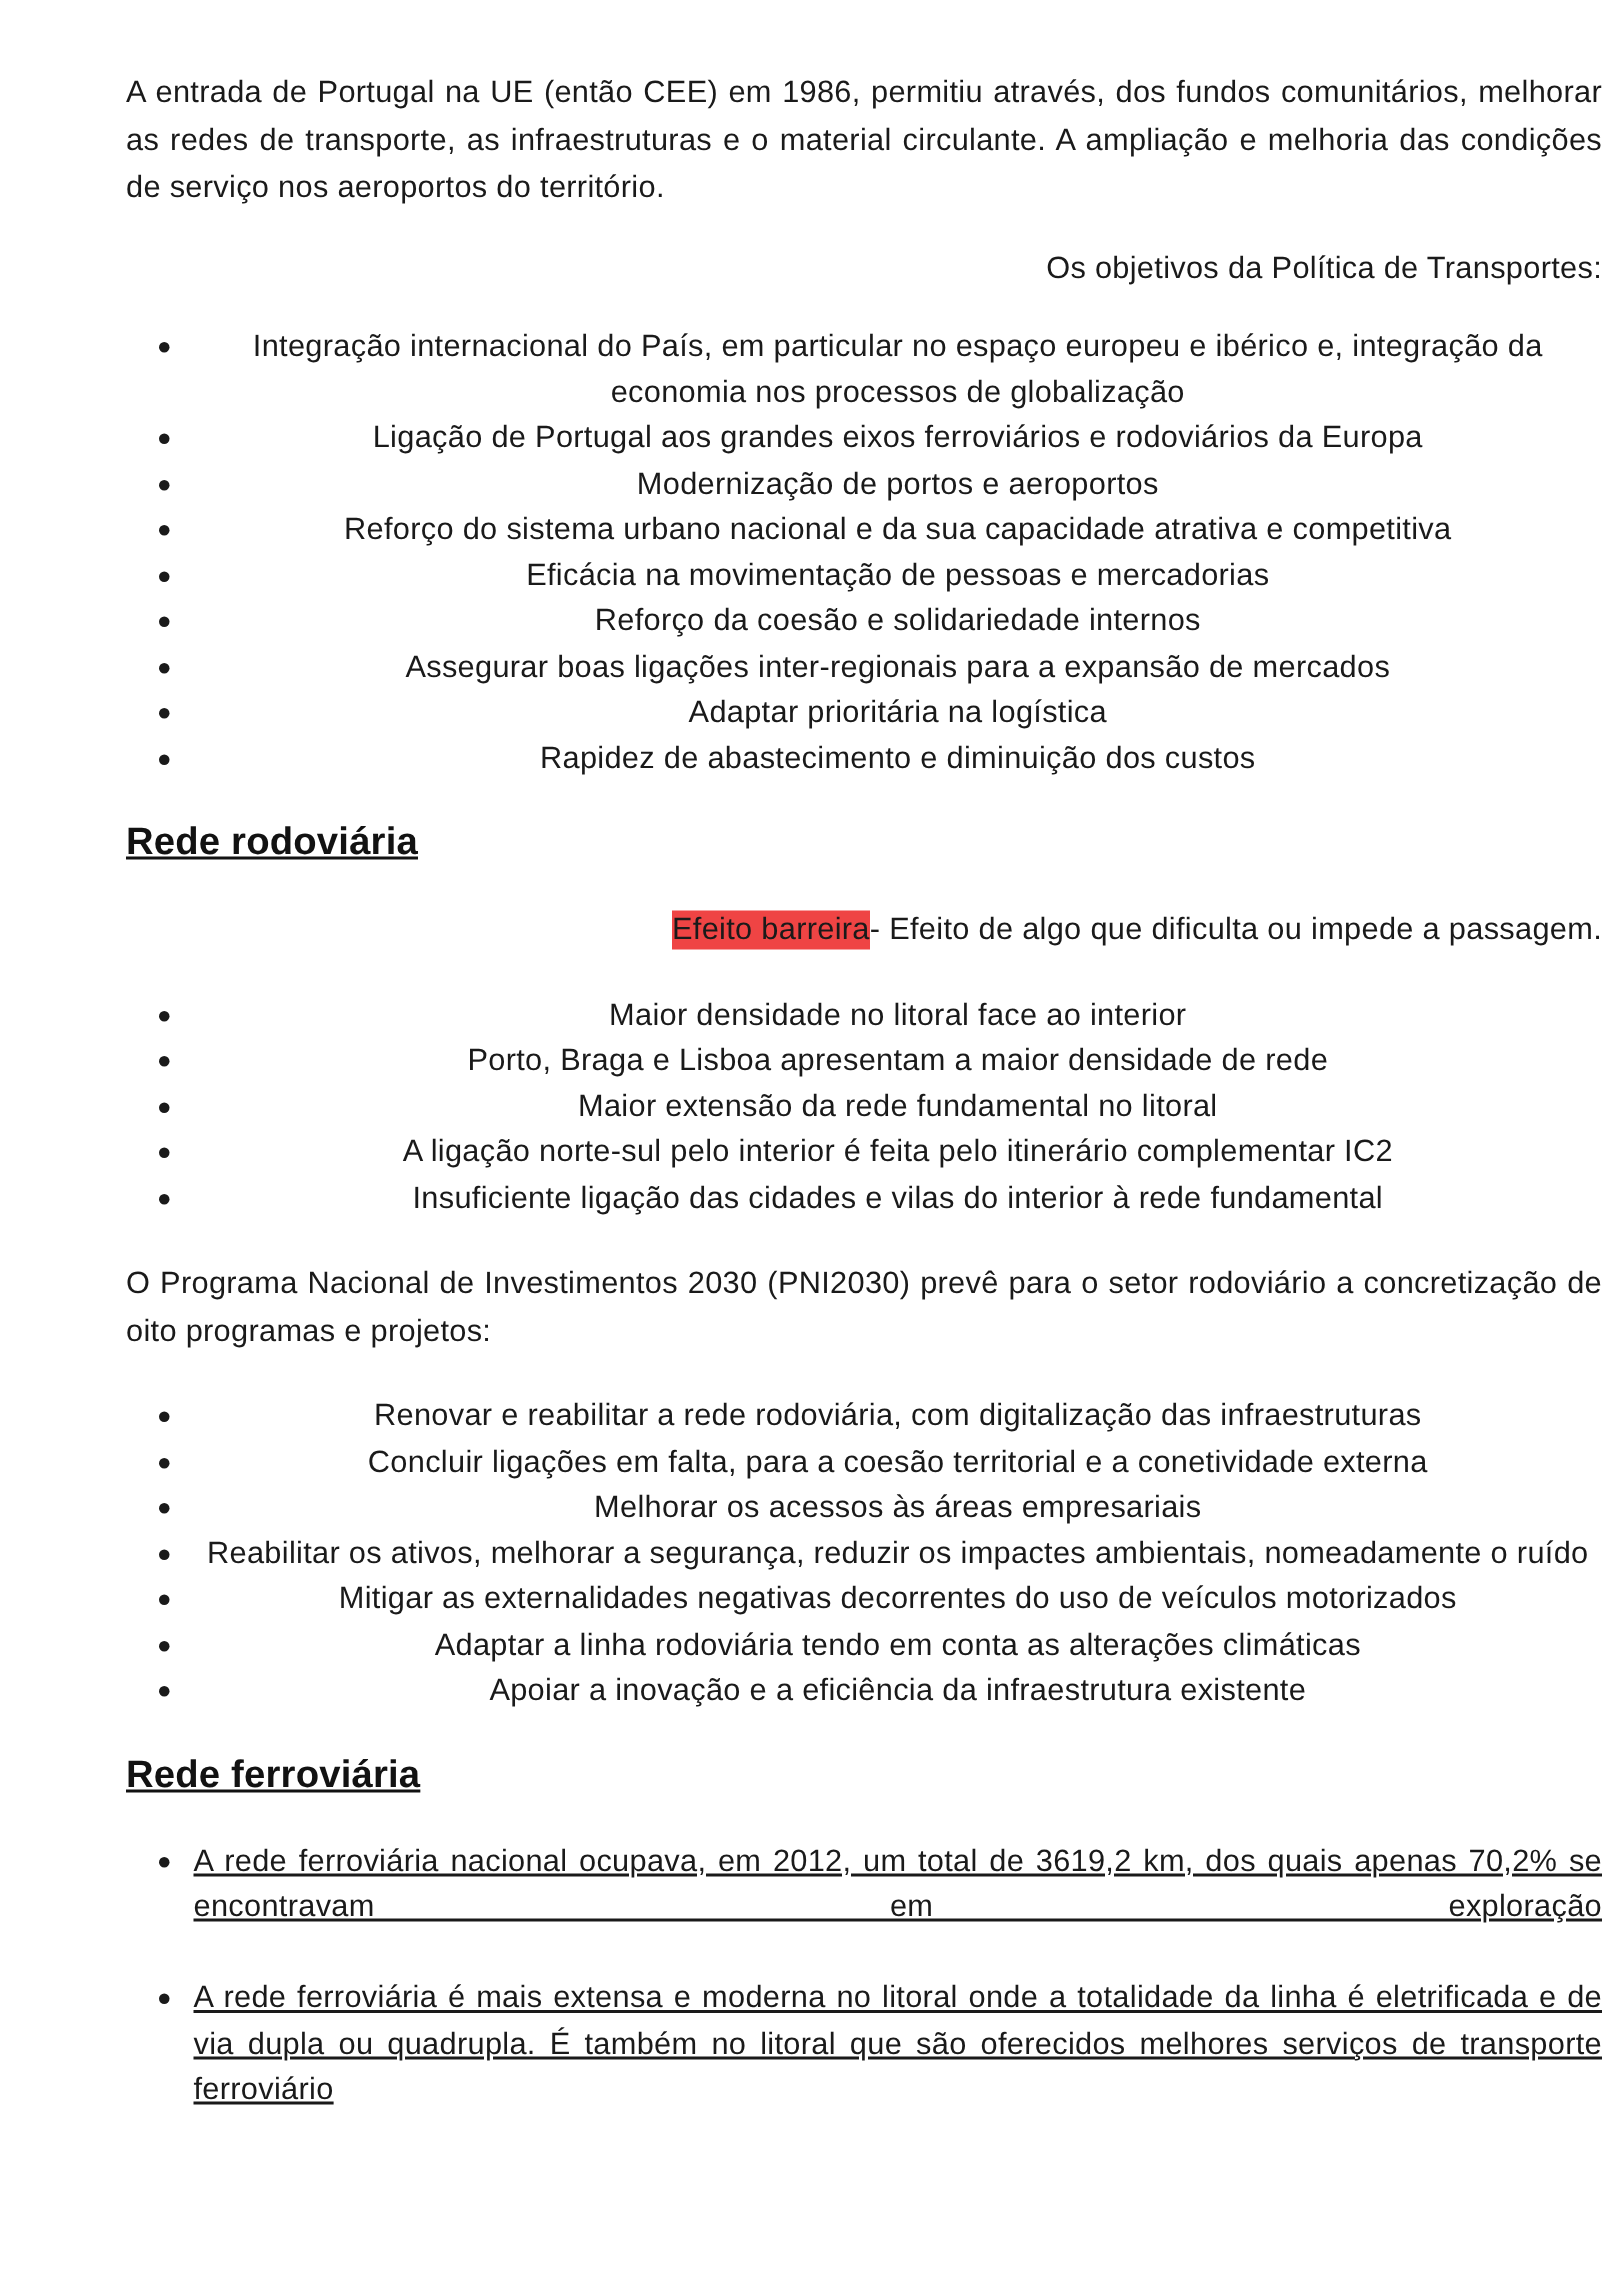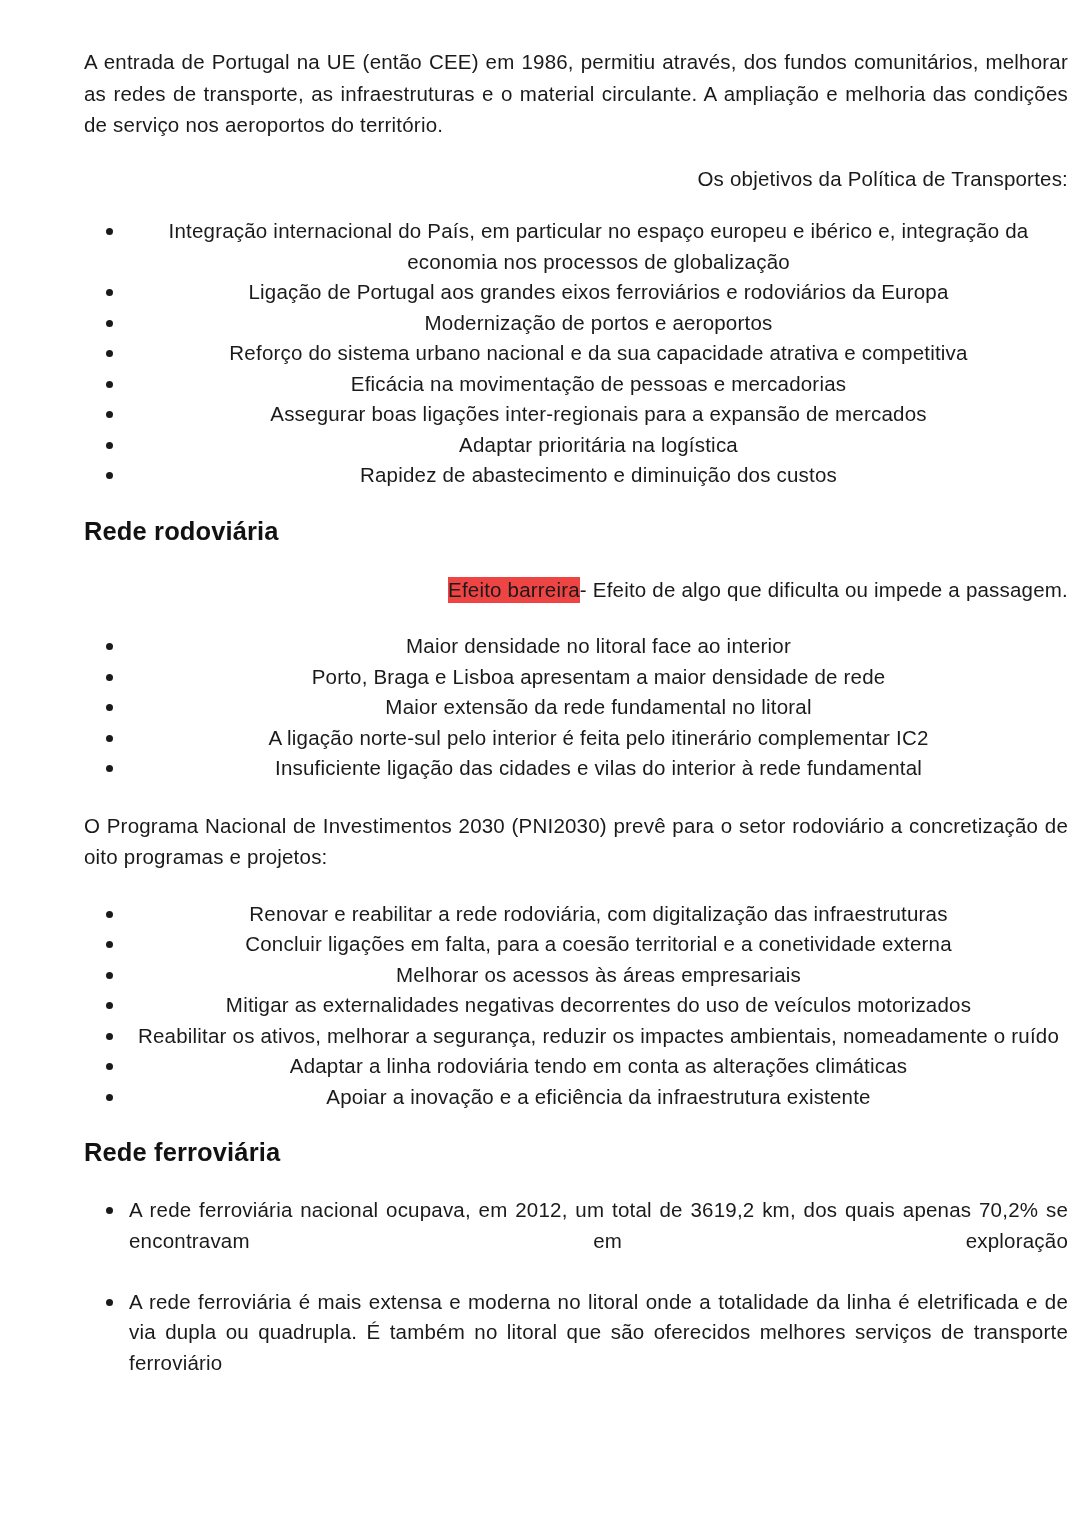--- a/index.html
+++ b/index.html
@@ -44,20 +44,21 @@
   .gap-26 { height: 26px; }
 
   
   h2.heading {
     margin: 0;
     font-size: 25.5px;
     line-height: 33px;
     font-weight: bold;
     letter-spacing: 0.005em;
     color: #121212;
+    text-decoration: underline;
   }
 
   
   ul.bullets {
     margin: 0;
     padding: 0;
     list-style: none;
   }
   ul.bullets > li {
     position: relative;
@@ -74,20 +75,21 @@
     left: 22px;
     top: 12px;
     width: 7px;
     height: 7px;
     background: #1a1a1a;
     border-radius: 50%;
   }
   ul.bullets.justified > li {
     text-align: justify;
     text-justify: inter-word;
+    text-decoration: underline;
   }
   ul.bullets.justified > li::after {
     content: "";
     display: inline-block;
     width: 100%;
   }
 
   
   ul.bullets.justified > li {
     text-align-last: left;
@@ -114,20 +116,21 @@
     <p class="para plain">Os objetivos da Política de Transportes:</p>
 
     <div class="gap-22"></div>
 
     <ul class="bullets">
       <li>Integração internacional do País, em particular no espaço europeu e ibérico e, integração da economia nos processos de globalização</li>
       <li>Ligação de Portugal aos grandes eixos ferroviários e rodoviários da Europa</li>
       <li>Modernização de portos e aeroportos</li>
       <li>Reforço do sistema urbano nacional e da sua capacidade atrativa e competitiva</li>
       <li>Eficácia na movimentação de pessoas e mercadorias</li>
+      <li>Reforço da coesão e solidariedade internos</li>
       <li>Assegurar boas ligações inter-regionais para a expansão de mercados</li>
       <li>Adaptar prioritária na logística</li>
       <li>Rapidez de abastecimento e diminuição dos custos</li>
     </ul>
 
     <div class="gap-24"></div>
 
     <h2 class="heading">Rede rodoviária</h2>
 
     <div class="gap-26"></div>
@@ -147,22 +150,22 @@
     <div class="gap-26"></div>
 
     <p class="para">O Programa Nacional de Investimentos 2030 (PNI2030) prevê para o setor rodoviário a concretização de oito programas e projetos:</p>
 
     <div class="gap-26"></div>
 
     <ul class="bullets">
       <li>Renovar e reabilitar a rede rodoviária, com digitalização das infraestruturas</li>
       <li>Concluir ligações em falta, para a coesão territorial e a conetividade externa</li>
       <li>Melhorar os acessos às áreas empresariais</li>
+      <li>Reabilitar os ativos, melhorar a segurança, reduzir os impactes ambientais, nomeadamente o ruído</li>
       <li>Mitigar as externalidades negativas decorrentes do uso de veículos motorizados</li>
-      <li>Reabilitar os ativos, melhorar a segurança, reduzir os impactes ambientais, nomeadamente o ruído</li>
       <li>Adaptar a linha rodoviária tendo em conta as alterações climáticas</li>
       <li>Apoiar a inovação e a eficiência da infraestrutura existente</li>
     </ul>
 
     <div class="gap-24"></div>
 
     <h2 class="heading">Rede ferroviária</h2>
 
     <div class="gap-26"></div>
 

